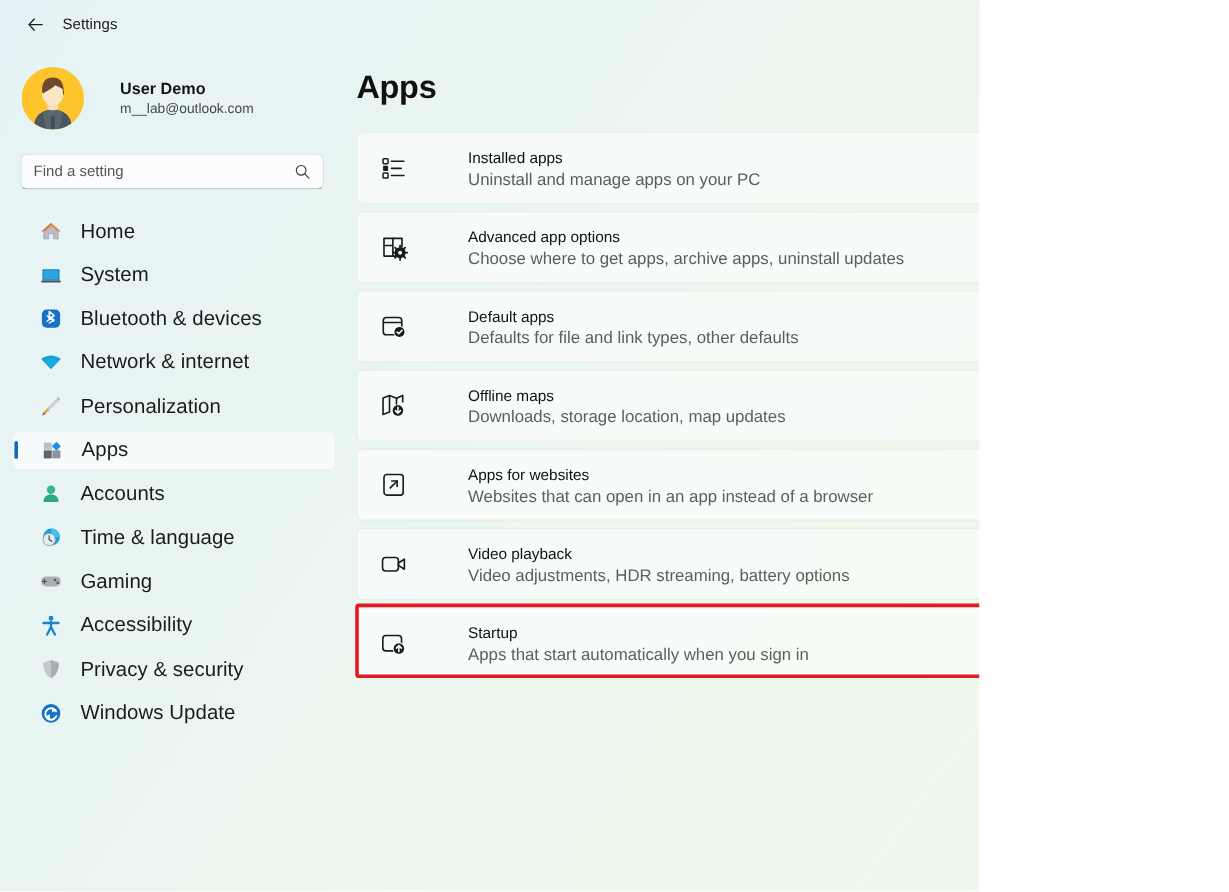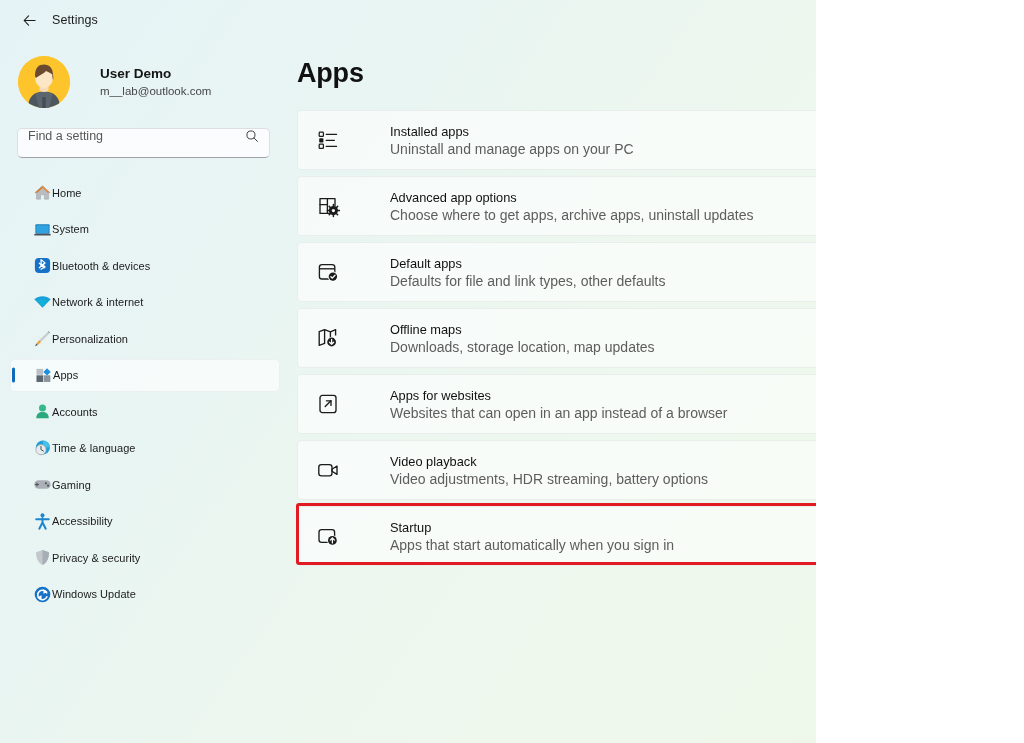--- a/index.html
+++ b/index.html
@@ -100,21 +100,21 @@
 
   .search-wrap {
     margin: 20px 0 0 17px;
     width: 253px;
     height: 30px;
     background: #fbfcfd;
     border: 1px solid #dcdfe2;
     border-bottom: 1px solid #9fa3a7;
     border-radius: 5px;
     display: flex;
-    align-items: flex-start;
+    align-items: center;
     padding: 0 10px;
     cursor: text;
   }
   .search-input {
     flex: 1;
     border: none;
     outline: none;
     background: transparent;
     font-family: "Liberation Sans", sans-serif;
     font-size: 12.5px;
@@ -145,21 +145,22 @@
     width: 3px; height: 15px;
     border-radius: 2px;
     background: #0f6cbd;
   }
   .nav-icon {
     width: 20px; height: 20px;
     flex: 0 0 20px;
     display: flex; align-items: center; justify-content: center;
   }
   .nav-label {
-    font-size: 11px;
+    margin-left: 15px;
+    font-size: 17px;
     color: #1b1b1b;
     letter-spacing: 0.05px;
   }
 
   
   .main {
     position: absolute;
     top: 40px; left: 290px;
     width: 734px; height: 703px;
     overflow: hidden;

